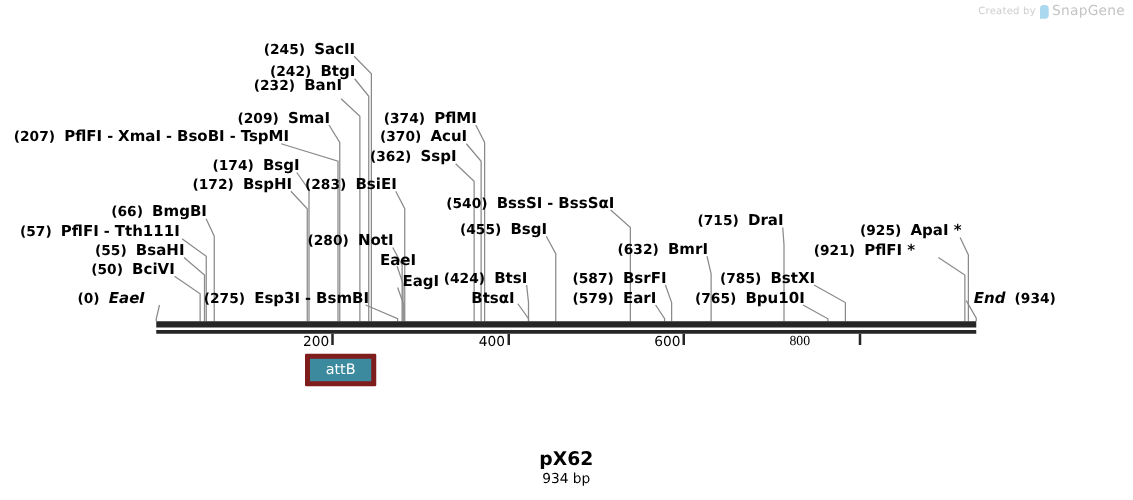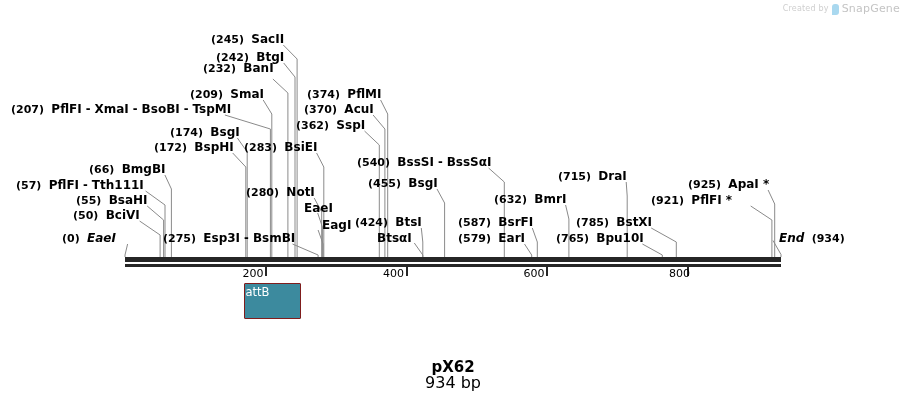--- a/index.html
+++ b/index.html
@@ -64,36 +64,36 @@
     font-size:11px;color:#000;
     transform:translateX(-100%);
     white-space:nowrap;
     line-height:11px;
   }
 
   
   .feature{
     position:absolute;
     background:#3c8a9e;
-    border:1px solid #7f1d1d;
+    border:4px solid #7f1d1d;
     color:#ffffff;
     font-size:11.5px;
     line-height:15px;
-    text-align:left;
-    padding:1px 0 18px 0;
+    text-align:center;
+    padding:1px 0 2px 0;
     box-sizing:border-box;
     border-radius:1px;
   }
 
   
   .title-block{
     position:absolute;width:906px;text-align:center;
   }
   .plasmid-name{font-size:15px;font-weight:bold;color:#000;line-height:18px;}
-  .plasmid-len{font-size:16px;color:#000;line-height:14px;}
+  .plasmid-len{font-size:11px;color:#000;line-height:14px;}
 </style>
 </head>
 <body>
 
 <div id="map-canvas">
 
   <div class="watermark">
     <span class="wm-created">Created by</span>
     <span class="wm-logo"></span>
     <span class="wm-name">SnapGene</span>
@@ -177,21 +177,21 @@
   <div class="backbone bb-shadow" id="bb-shadow" style="left: 125px; top: 264px; width: 656px; background: rgb(38, 38, 38);"></div>
 
   <div id="ruler-layer">
       <div class="tick" style="left: 265.471px; top: 267px;"></div>
       <div class="tick-num" style="left: 263.471px; top: 268px;">200</div>
       <div class="tick" style="left: 405.942px; top: 267px;"></div>
       <div class="tick-num" style="left: 403.942px; top: 268px;">400</div>
       <div class="tick" style="left: 546.413px; top: 267px;"></div>
       <div class="tick-num" style="left: 544.413px; top: 268px;">600</div>
       <div class="tick" style="left: 686.884px; top: 267px;"></div>
-      <div class="tick-num" style="left: 690px; top: 268px;">800</div>
+      <div class="tick-num" style="left: 648px; top: 268px; font-family: Liberation Serif, serif;">800</div>
     </div>
 
   <div id="feature-layer">
       <div class="feature" style="left: 244.4px; top: 283px; width: 56.1884px; background: rgb(60, 138, 158);">attB</div>
     </div>
 
   <div class="title-block" style="top:358px">
     <div class="plasmid-name">pX62</div>
     <div class="plasmid-len">934 bp</div>
   </div>

